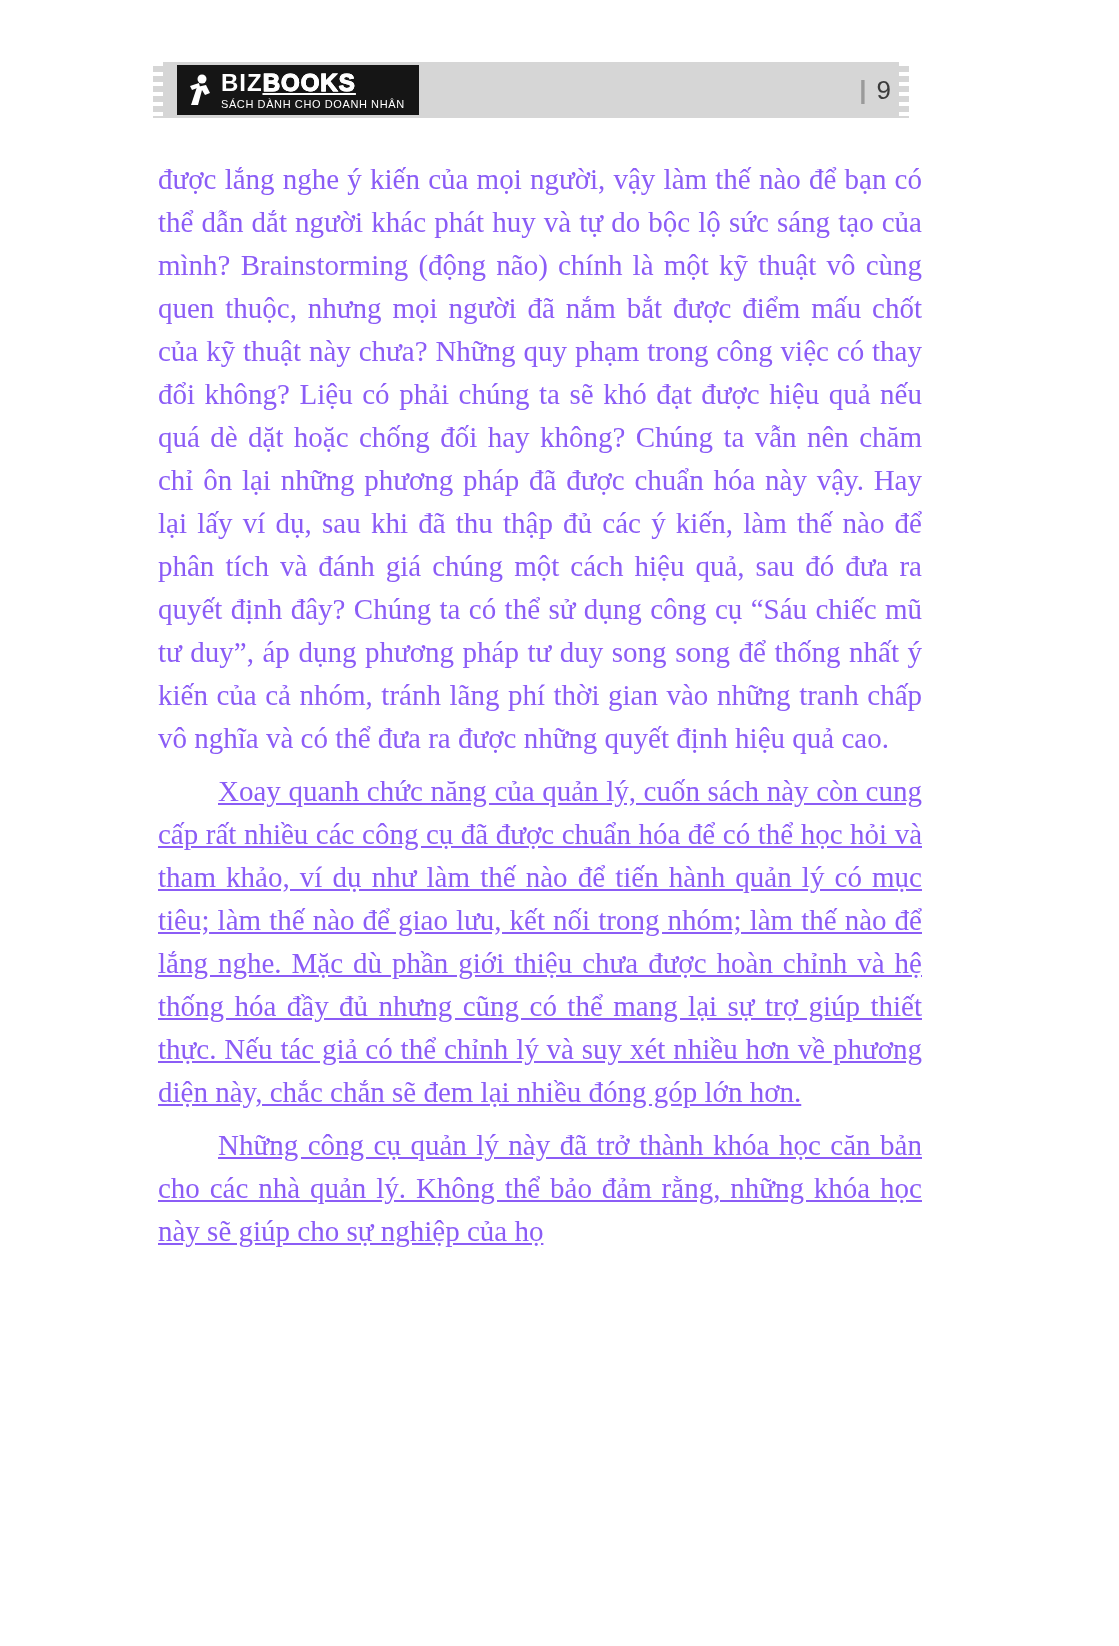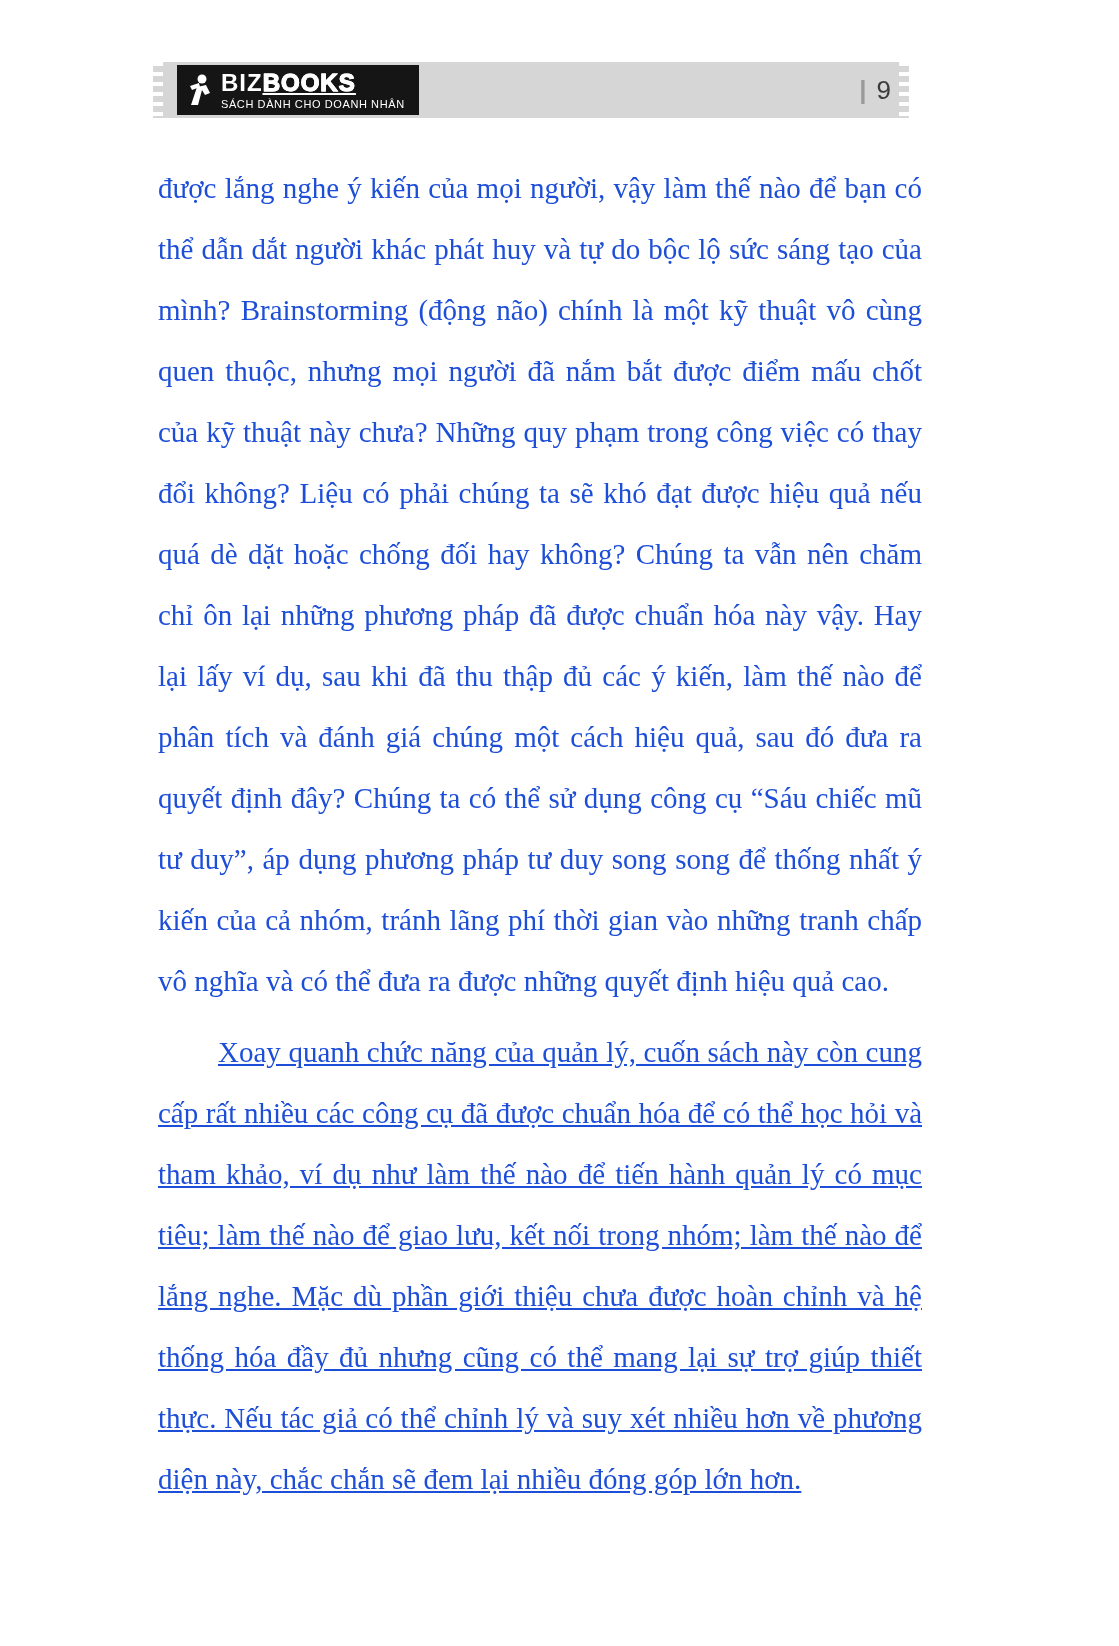--- a/index.html
+++ b/index.html
@@ -83,23 +83,23 @@
   }
   .page-no-divider { color:#9a9a9a; font-weight:bold; }
   .page-no { color:#3c3c3c; }
 
   
   .content {
     position:absolute;
     left:158px; top:158px;
     width:764px;
     font-size:29px;
-    line-height:61px;
+    line-height:43px;
     text-align:justify;
-    color:#1d4ed8;
+    color:#8b5cf6;
   }
   .content p { margin-bottom:10px; }
   .content p.indent { text-indent:60px;text-decoration:underline; }
 </style>
 </head>
 <body>
 
 <div class="header-bar">
   <div class="logo-box">
     <svg class="logo-icon" viewBox="0 0 26 34" xmlns="http://www.w3.org/2000/svg">
@@ -117,13 +117,14 @@
   </div>
   <div class="page-no-wrap">
     <span class="page-no-divider">|</span>
     <span class="page-no">9</span>
   </div>
 </div>
 
 <div class="content">
   <p>được lắng nghe ý kiến của mọi người, vậy làm thế nào để bạn có thể dẫn dắt người khác phát huy và tự do bộc lộ sức sáng tạo của mình? Brainstorming (động não) chính là một kỹ thuật vô cùng quen thuộc, nhưng mọi người đã nắm bắt được điểm mấu chốt của kỹ thuật này chưa? Những quy phạm trong công việc có thay đổi không? Liệu có phải chúng ta sẽ khó đạt được hiệu quả nếu quá dè dặt hoặc chống đối hay không? Chúng ta vẫn nên chăm chỉ ôn lại những phương pháp đã được chuẩn hóa này vậy. Hay lại lấy ví dụ, sau khi đã thu thập đủ các ý kiến, làm thế nào để phân tích và đánh giá chúng một cách hiệu quả, sau đó đưa ra quyết định đây? Chúng ta có thể sử dụng công cụ “Sáu chiếc mũ tư duy”, áp dụng phương pháp tư duy song song để thống nhất ý kiến của cả nhóm, tránh lãng phí thời gian vào những tranh chấp vô nghĩa và có thể đưa ra được những quyết định hiệu quả cao.</p>
   <p class="indent">Xoay quanh chức năng của quản lý, cuốn sách này còn cung cấp rất nhiều các công cụ đã được chuẩn hóa để có thể học hỏi và tham khảo, ví dụ như làm thế nào để tiến hành quản lý có mục tiêu; làm thế nào để giao lưu, kết nối trong nhóm; làm thế nào để lắng nghe. Mặc dù phần giới thiệu chưa được hoàn chỉnh và hệ thống hóa đầy đủ nhưng cũng có thể mang lại sự trợ giúp thiết thực. Nếu tác giả có thể chỉnh lý và suy xét nhiều hơn về phương diện này, chắc chắn sẽ đem lại nhiều đóng góp lớn hơn.</p>
+  <p class="indent">Những công cụ quản lý này đã trở thành khóa học căn bản cho các nhà quản lý. Không thể bảo đảm rằng, những khóa học này sẽ giúp cho sự nghiệp của họ</p>
 </div>
 
 </body></html>

